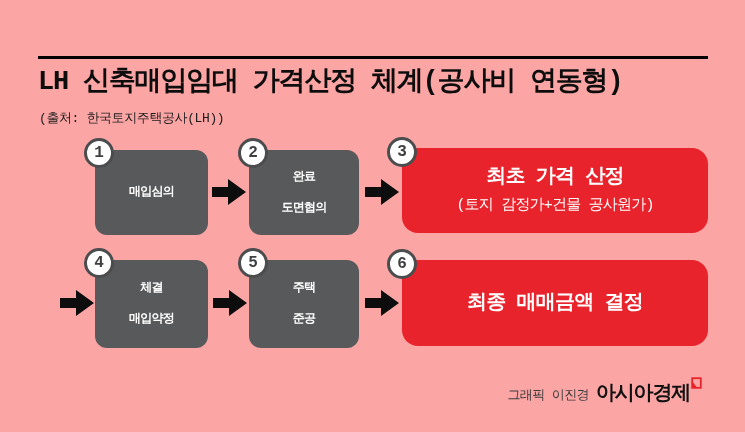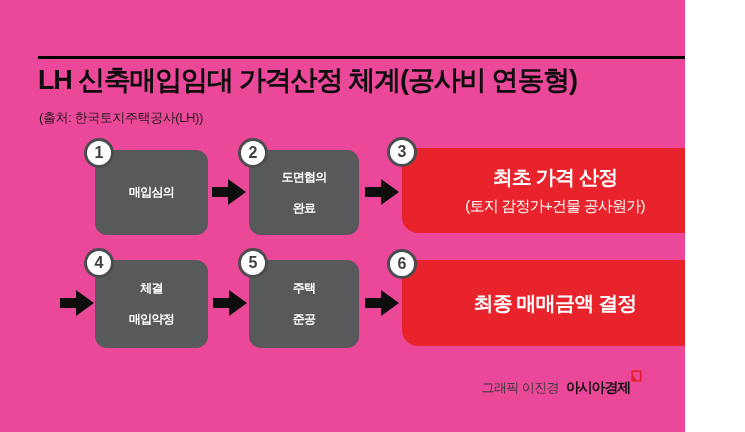--- a/index.html
+++ b/index.html
@@ -1,18 +1,18 @@
 <!DOCTYPE html>
 <html style="--box-gray: #58595b; --box-red: #e8232b; --arrow-color: #0d0d0d; --badge-border: #4b4c4e;"><head>
 <meta charset="utf-8">
 <style>
   html,body{margin:0;padding:0;background:#ffffff;}
   .canvas{
-    position:relative;width:685px;height:432px;background:#ec4899;overflow:hidden;
-    font-family:Liberation Sans, sans-serif;
+    position:relative;width:745px;height:432px;background:#fca5a5;overflow:hidden;
+    font-family:Liberation Mono, monospace;
   }
   .top-rule{position:absolute;left:38px;top:56px;width:670px;height:3px;background:#000;}
   .title{
     position:absolute;left:38px;top:62px;margin:0;white-space:nowrap;
     font-size:27px;font-weight:800;color:#0d0d0d;letter-spacing:-1.2px;
   }
   .source{
     position:absolute;left:39px;top:101px;font-size:13px;color:#1c1c1c;letter-spacing:-0.4px;margin-top:8px;
   }
 
@@ -51,21 +51,21 @@
   .a2{left:365px;top:177px;}
   .a0{left:60px;top:288px;}
   .a3{left:213px;top:288px;}
   .a4{left:365px;top:288px;}
 
   
   .credits{
     position:absolute;right:43px;top:379px;display:flex;align-items:baseline;white-space:nowrap;justify-content:space-between;
   }
   .credit-label{font-size:13px;color:#3c3c3c;margin-right:7px;letter-spacing:-0.6px;}
-  .brand{font-size:14px;font-weight:900;color:#111;letter-spacing:-1.2px;}
+  .brand{font-size:20px;font-weight:900;color:#111;letter-spacing:-1.2px;}
   .brand-mark{position:relative;top:-9px;margin-left:1px;line-height:0;}
 </style>
 </head>
 <body>
 
 <div class="canvas">
 
   <div class="top-rule"></div>
   <h1 class="title">LH 신축매입임대 가격산정 체계(공사비 연동형)</h1>
   <div class="source">(출처: 한국토지주택공사(LH))</div>
@@ -79,22 +79,22 @@
 
   <div class="arrow a1">
     <svg width="34" height="30" viewBox="0 0 34 30">
         <polygon points="0,10 16,10 16,2 34,15 16,28 16,20 0,20"></polygon>
       </svg>
   </div>
 
   <div class="box gray box2">
     <span class="badge">2</span>
     <div class="lines">
+      <div>완료</div>
       <div>도면협의</div>
-      <div>완료</div>
     </div>
   </div>
 
   <div class="arrow a2">
     <svg width="34" height="30" viewBox="0 0 34 30">
         <polygon points="0,10 16,10 16,2 34,15 16,28 16,20 0,20"></polygon>
       </svg>
   </div>
 
   <div class="box red box3">

